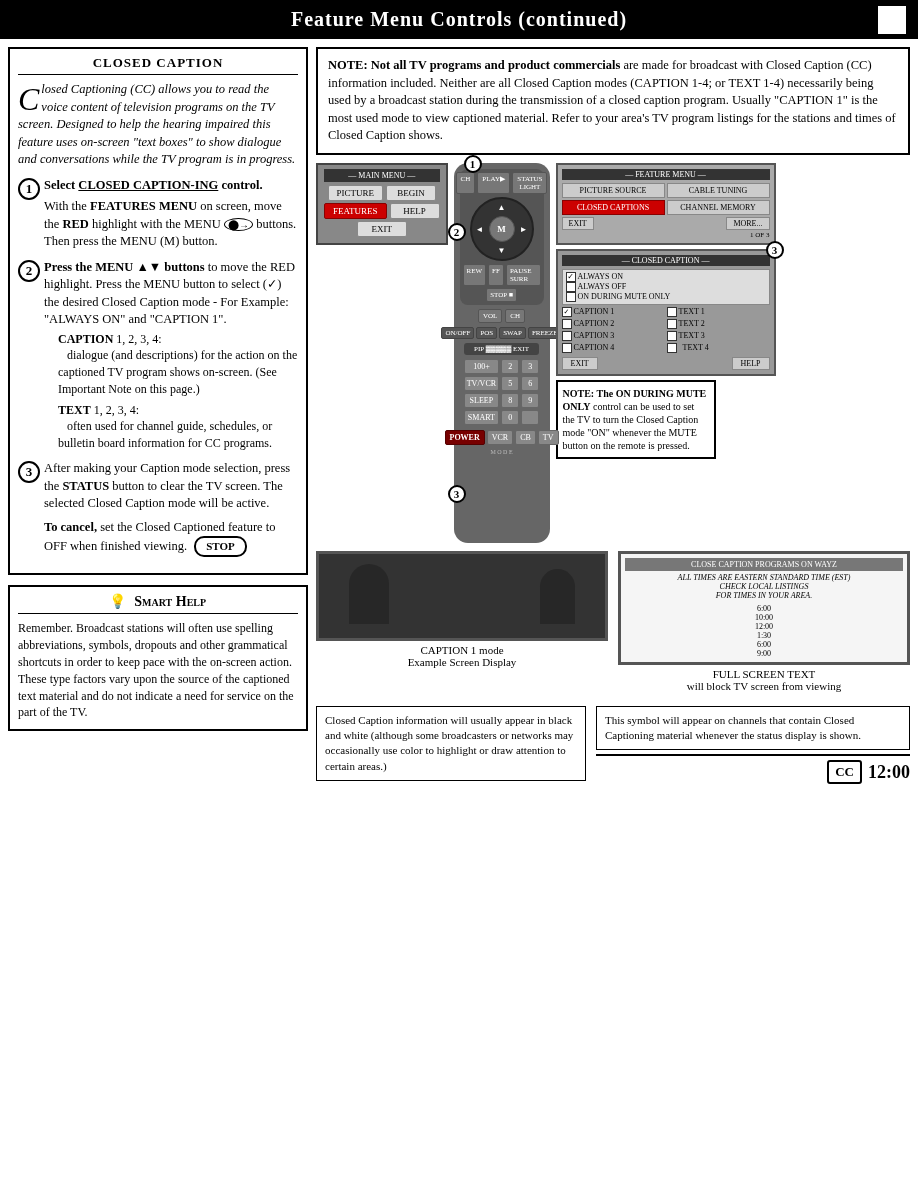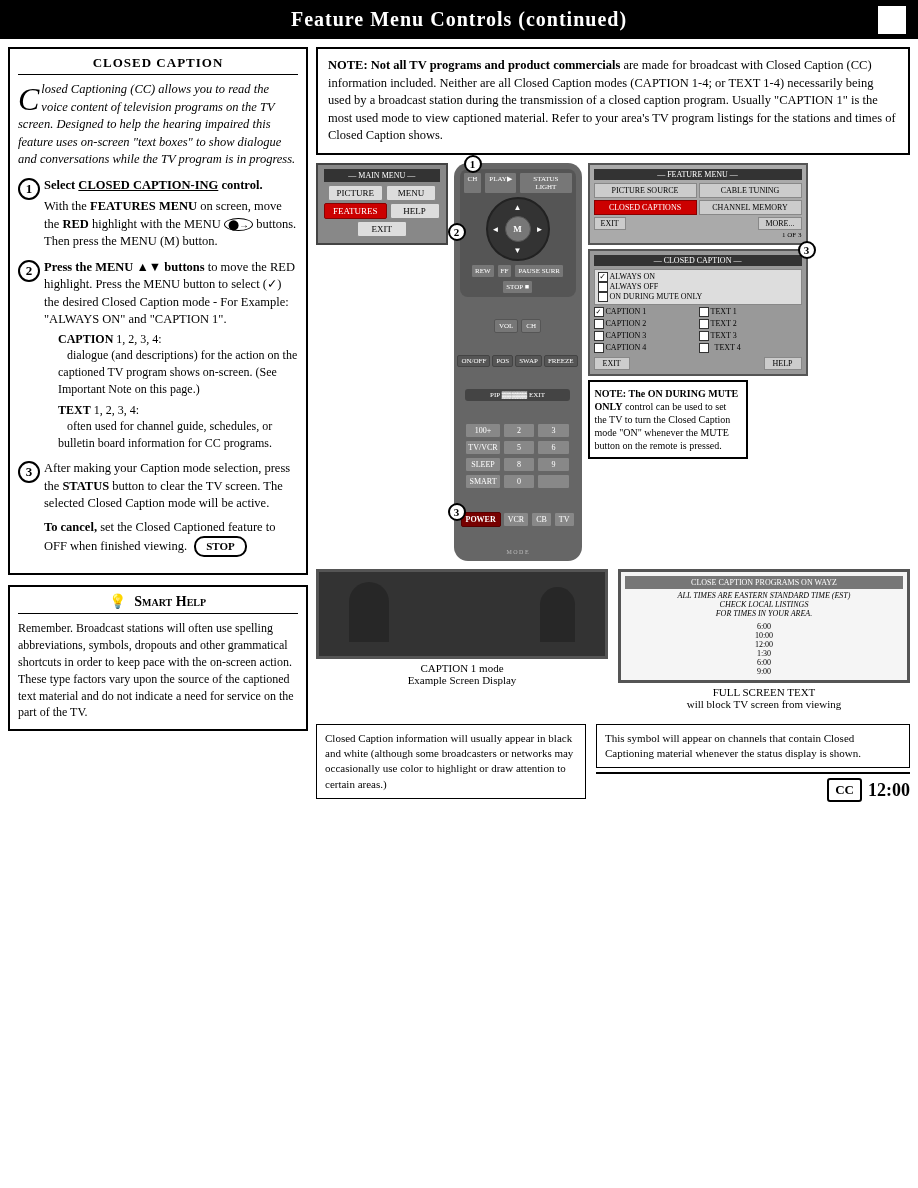--- a/index.html
+++ b/index.html
@@ -321,38 +321,38 @@
 
       <div class="diagram-wrapper">
 
         <div style="display:flex;flex-direction:row;gap:6px;align-items:flex-start;flex:1;">
 
           <div style="display:flex;flex-direction:column;gap:4px;align-items:flex-start;">
             <div style="background:#888;border:2px solid #444;padding:4px 6px;min-width:130px;">
               <div class="menu-title" style="font-size:8px;margin-bottom:3px;">— MAIN MENU —</div>
               <div class="menu-btn-row">
                 <div class="menu-btn" style="background:#ddd;">PICTURE</div>
-                <div class="menu-btn" style="background:#ddd;">MENU</div>
+                <div class="menu-btn" style="background:#ddd;">BEGIN</div>
               </div>
               <div class="menu-btn-row">
                 <div class="menu-btn highlighted">FEATURES</div>
                 <div class="menu-btn" style="background:#ddd;">HELP</div>
               </div>
               <div class="menu-btn-row">
                 <div class="menu-btn" style="background:#ddd;">EXIT</div>
               </div>
             </div>
           </div>
 
           <div style="position:relative;">
 
             <div style="position:absolute;top:-8px;left:10px;z-index:10;background:#fff;border:2px solid #000;border-radius:50%;width:18px;height:18px;font-size:11px;font-weight:bold;display:flex;align-items:center;justify-content:center;">1</div>
             <div style="position:absolute;top:60px;left:-6px;z-index:10;background:#fff;border:2px solid #000;border-radius:50%;width:18px;height:18px;font-size:11px;font-weight:bold;display:flex;align-items:center;justify-content:center;">2</div>
             <div style="position:absolute;bottom:40px;left:-6px;z-index:10;background:#fff;border:2px solid #000;border-radius:50%;width:18px;height:18px;font-size:11px;font-weight:bold;display:flex;align-items:center;justify-content:center;">3</div>
-            <div class="remote-body" style="width:128px;min-height:380px;border-radius:14px;background:#666;padding:6px;gap:20px;">
+            <div class="remote-body" style="width:96px;min-height:380px;border-radius:14px;background:#666;padding:6px;gap:2px;">
 
               <div style="background:#555;border-radius:8px;width:100%;padding:3px;margin-bottom:2px;">
                 <div style="display:flex;gap:2px;justify-content:center;margin-bottom:2px;">
                   <div style="background:#777;border:1px solid #555;border-radius:2px;padding:2px 4px;font-size:7px;color:#fff;text-align:center;">CH</div>
                   <div style="background:#777;border:1px solid #555;border-radius:2px;padding:2px 4px;font-size:7px;color:#fff;text-align:center;">PLAY▶</div>
                   <div style="background:#777;border:1px solid #555;border-radius:2px;padding:2px 4px;font-size:7px;color:#fff;text-align:center;">STATUS LIGHT</div>
                 </div>
 
                 <div style="width:64px;height:64px;border-radius:50%;background:#333;border:2px solid #222;position:relative;display:flex;align-items:center;justify-content:center;margin:3px auto;">
                   <div style="position:absolute;top:4px;left:50%;transform:translateX(-50%);font-size:8px;color:#fff;font-weight:bold;">▲</div>

